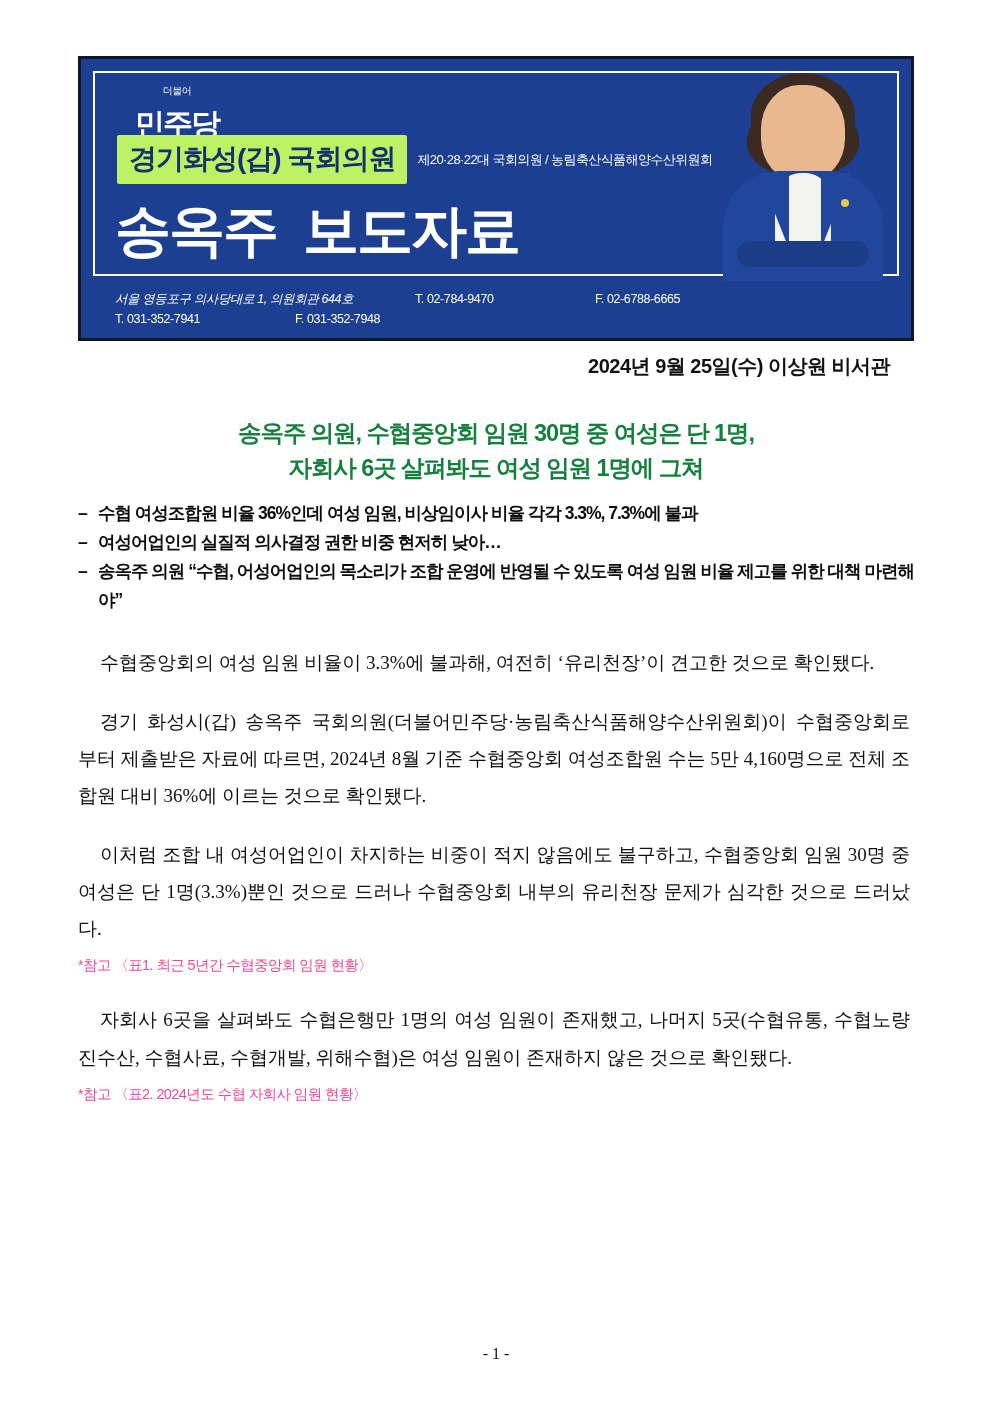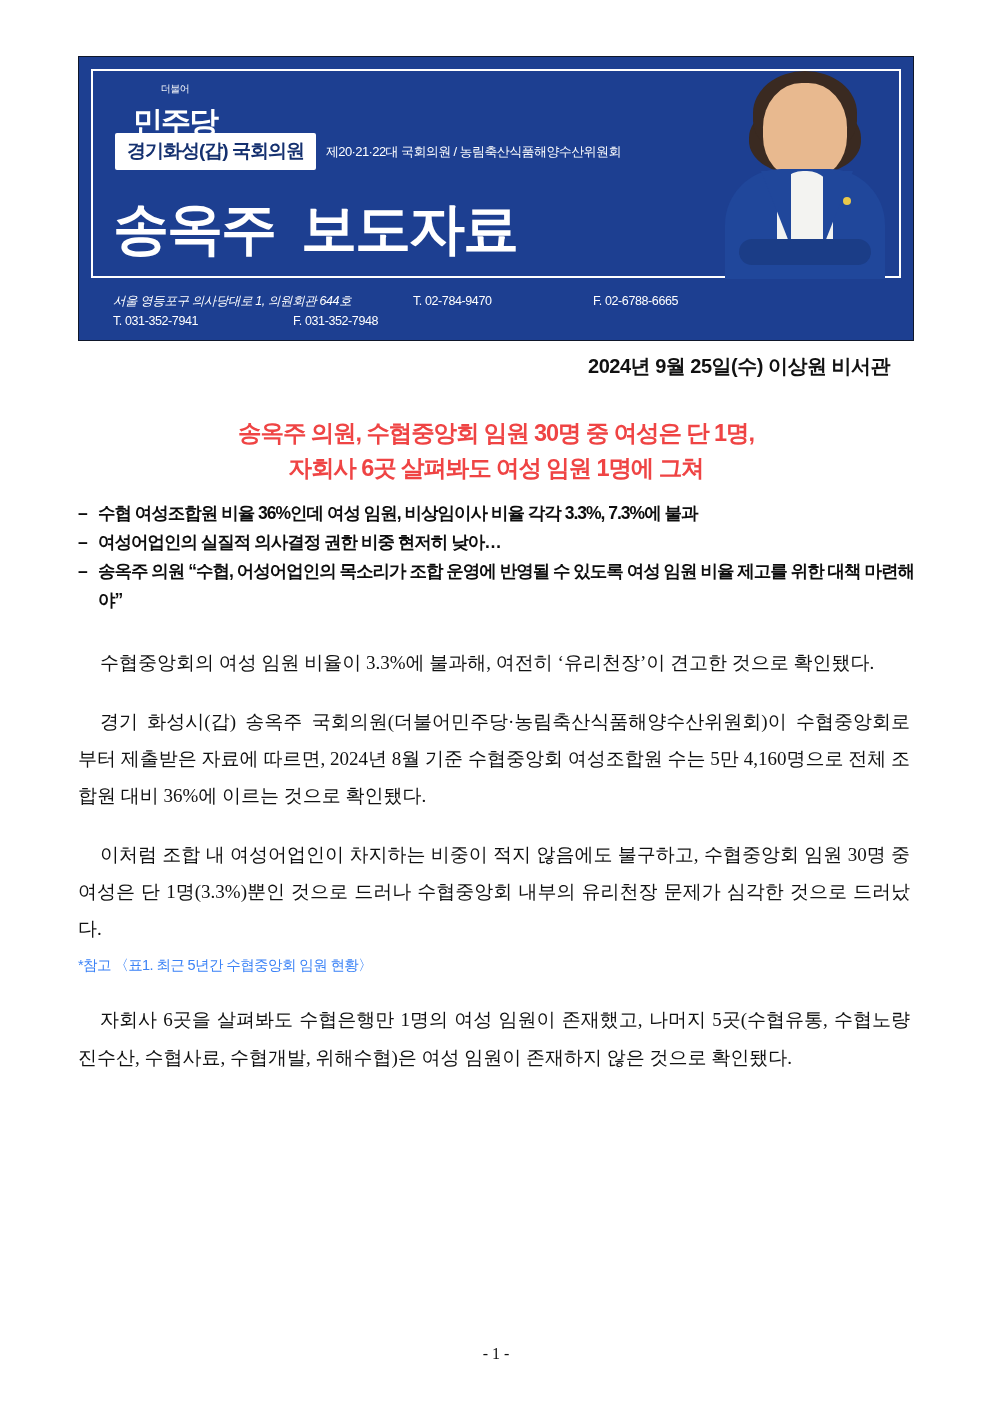--- a/index.html
+++ b/index.html
@@ -23,21 +23,21 @@
     padding: 56px 78px 0 78px;
     position: relative;
   }
 
   
   .banner {
     position: relative;
     width: 100%;
     height: 285px;
     background: #1d3f91;
-    border: 1px solid #0f172a;
+    border: 3px solid #0f172a;
     overflow: hidden;
   }
   .banner-inner {
     position: absolute;
     left: 12px;
     top: 12px;
     right: 12px;
     bottom: 62px;
     border: 2px solid #ffffff;
   }
@@ -65,25 +65,25 @@
   }
   .district-row {
     position: absolute;
     left: 36px;
     top: 76px;
     display: flex;
     align-items: center;
     gap: 10px;
   }
   .district-box {
-    background: #ffffff;
+    background: #bef264;
     color: #14306f;
     font-family: "Liberation Sans", sans-serif;
     font-weight: 700;
-    font-size: 19px;
+    font-size: 28px;
     letter-spacing: -1px;
     padding: 5px 12px 6px 12px;
     border-radius: 2px;
     white-space: nowrap;
   }
   .committee {
     color: #ffffff;
     font-family: "Liberation Sans", sans-serif;
     font-size: 13px;
     letter-spacing: -0.6px;
@@ -235,21 +235,21 @@
 
   
   .headline {
     margin-top: 36px;
     text-align: center;
     font-family: "Liberation Sans", sans-serif;
     font-weight: 700;
     font-size: 23.5px;
     letter-spacing: -1.1px;
     line-height: 1.5;
-    color: #ef4444;
+    color: #15803d;
   }
 
   .bullets {
     margin-top: 12px;
     font-family: "Liberation Sans", sans-serif;
     font-weight: 700;
     font-size: 17.5px;
     letter-spacing: -1px;
     line-height: 1.62;
     color: #0d0d0d;
@@ -276,21 +276,21 @@
     text-align: justify;
     text-justify: inter-character;
     text-indent: 22px;
     margin: 0 4px 22px 0;
   }
   .note {
     font-family: "Liberation Sans", sans-serif;
     font-size: 14.5px;
     letter-spacing: -0.6px;
     margin: -18px 0 22px 0;
-    color: #3b82f6;
+    color: #ec4899;
   }
 
   .pagenum {
     position: absolute;
     left: 0;
     right: 0;
     bottom: 40px;
     text-align: center;
     font-family: "Liberation Serif", serif;
     font-size: 16px;
@@ -305,21 +305,21 @@
   <div class="banner">
     <div class="banner-inner"></div>
 
     <div class="party-logo">
       <div class="tag">더불어</div>
       <div class="name">민주당</div>
     </div>
 
     <div class="district-row">
       <div class="district-box">경기화성(갑) 국회의원</div>
-      <div class="committee">제20·21·22대 국회의원 / 농림축산식품해양수산위원회</div>
+      <div class="committee">제20·28·22대 국회의원 / 농림축산식품해양수산위원회</div>
     </div>
 
     <div class="bigtitle">
       <span>송옥주</span><span class="sp"></span><span>보도자료</span>
     </div>
 
     <div class="portrait">
       <div class="p-hair2"></div>
       <div class="p-hair"></div>
       <div class="p-head"></div>
@@ -365,16 +365,17 @@
       <span class="btext">송옥주 의원 “수협, 어성어업인의 목소리가 조합 운영에 반영될 수 있도록 여성 임원 비율 제고를 위한 대책 마련해야”</span>
     </div>
   </div>
 
   <div class="body-text">
     <p class="para">수협중앙회의 여성 임원 비율이 3.3%에 불과해, 여전히 ‘유리천장’이 견고한 것으로 확인됐다.</p>
     <p class="para">경기 화성시(갑) 송옥주 국회의원(더불어민주당·농림축산식품해양수산위원회)이 수협중앙회로부터 제출받은 자료에 따르면, 2024년 8월 기준 수협중앙회 여성조합원 수는 5만 4,160명으로 전체 조합원 대비 36%에 이르는 것으로 확인됐다.</p>
     <p class="para">이처럼 조합 내 여성어업인이 차지하는 비중이 적지 않음에도 불구하고, 수협중앙회 임원 30명 중 여성은 단 1명(3.3%)뿐인 것으로 드러나 수협중앙회 내부의 유리천장 문제가 심각한 것으로 드러났다.</p>
     <div class="note">*참고 〈표1. 최근 5년간 수협중앙회 임원 현황〉</div>
     <p class="para">자회사 6곳을 살펴봐도 수협은행만 1명의 여성 임원이 존재했고, 나머지 5곳(수협유통, 수협노량진수산, 수협사료, 수협개발, 위해수협)은 여성 임원이 존재하지 않은 것으로 확인됐다.</p>
+    <div class="note">*참고 〈표2. 2024년도 수협 자회사 임원 현황〉</div>
   </div>
 
   <div class="pagenum">- 1 -</div>
 </div>
 
 </body></html>

